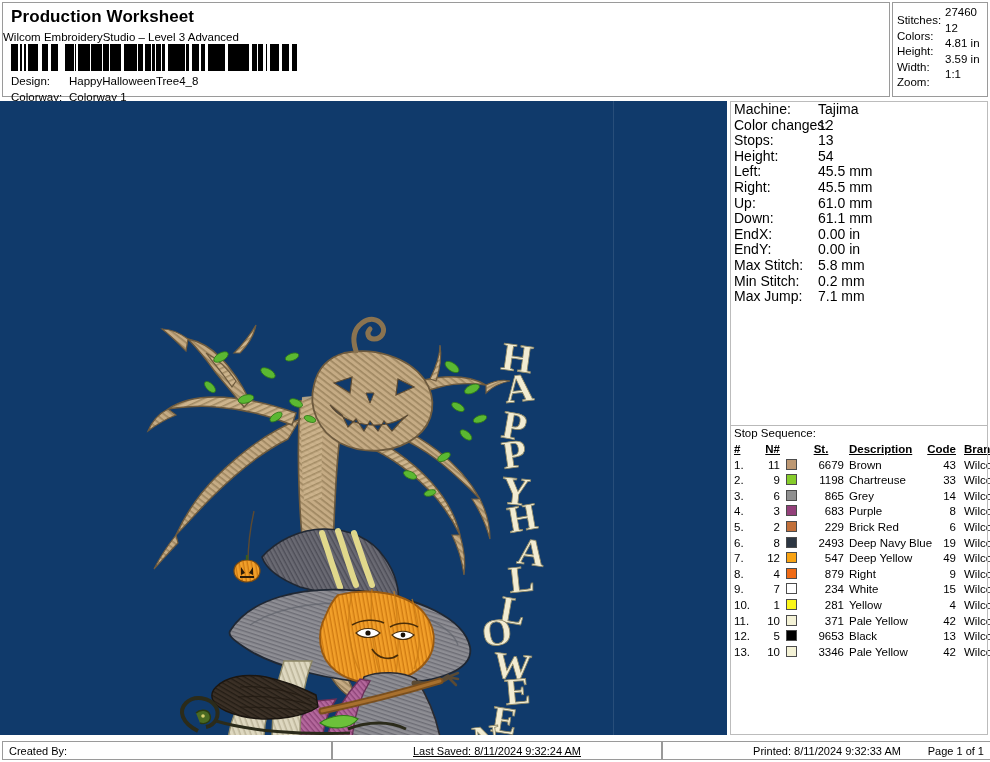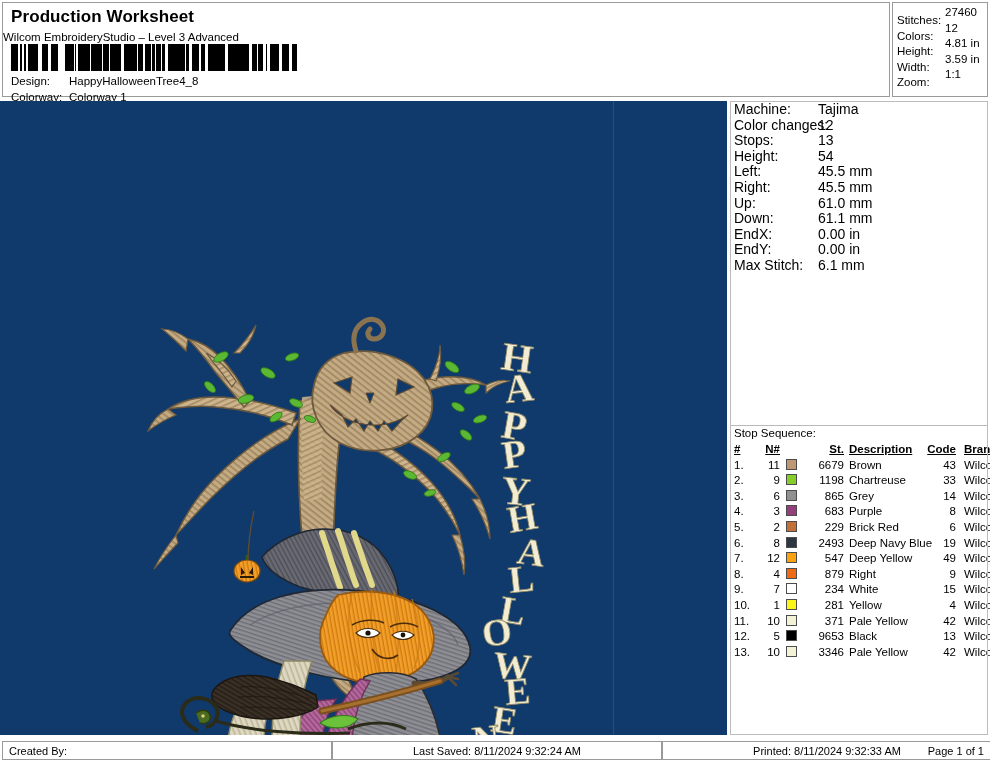--- a/index.html
+++ b/index.html
@@ -58,38 +58,38 @@
   .c-num   {left:4px;width:22px;text-align:left;}
   .c-nn    {left:28px;width:22px;text-align:right;}
   .c-sw    {left:56px;top:2px;width:11px;height:11px;border:1px solid #4c4c4c;box-sizing:border-box;}
   .c-st    {left:68px;width:46px;text-align:right;}
   .c-desc  {left:119px;}
   .c-code  {left:186px;width:40px;text-align:right;}
   .c-brand {left:234px;}
   .hdr span{font-weight:bold;text-decoration:underline;}
   .hdr .c-num{left:4px;}
   .hdr .c-nn{left:28px;width:22px;text-align:right;}
-  .hdr .c-st{left:68px;width:46px;text-align:right;}
+  .hdr .c-st{left:68px;width:46px;text-align:center;}
   .hdr .c-desc{left:119px;}
   .hdr .c-code{left:186px;width:40px;text-align:right;}
   .hdr .c-brand{left:234px;}
 
   #panel-border{position:absolute;left:730px;top:101px;width:258px;height:634px;
                 border:1px solid #bcbcbc;box-sizing:border-box;pointer-events:none;}
 
   
   #footer{position:absolute;left:0px;top:741px;width:990px;height:19px;}
   .fcell{position:absolute;top:0;height:19px;border:1px solid #9a9a9a;
          box-sizing:border-box;background:#fff;font-size:11px;
          display:flex;align-items:center;}
   #f1{left:2px;width:330px;}
   #f2{left:332px;width:330px;}
   #f3{left:662px;width:330px;}
   #f1 span{padding-left:6px;}
-  #f2 span{margin:0 auto;}
+  #f2 span{margin:0 auto;text-decoration:underline;}
   #f3 span{margin:0 auto;}
   #f4{position:absolute;right:6px;top:0;height:19px;display:flex;align-items:center;
       font-size:11px;}
 </style>
 </head>
 <body>
 
 <div id="page">
 
   <div id="header">
@@ -502,21 +502,29 @@
         <div class="row">
           <span class="k">EndX:</span>
           <span class="v">0.00 in</span>
         </div>
         <div class="row">
           <span class="k">EndY:</span>
           <span class="v">0.00 in</span>
         </div>
         <div class="row">
           <span class="k">Max Stitch:</span>
-          <span class="v">6.1 mm</span>
+          <span class="v">5.8 mm</span>
+        </div>
+        <div class="row">
+          <span class="k">Min Stitch:</span>
+          <span class="v">0.2 mm</span>
+        </div>
+        <div class="row">
+          <span class="k">Max Jump:</span>
+          <span class="v">7.1 mm</span>
         </div>
       </div>
     <div id="seqline"></div>
     <div id="seqcap">Stop Sequence:</div>
 
     <div id="seqtbl">
       <div class="srow hdr">
         <span class="c-num">#</span>
         <span class="c-nn">N#</span>
         <span class="c-st">St.</span>

